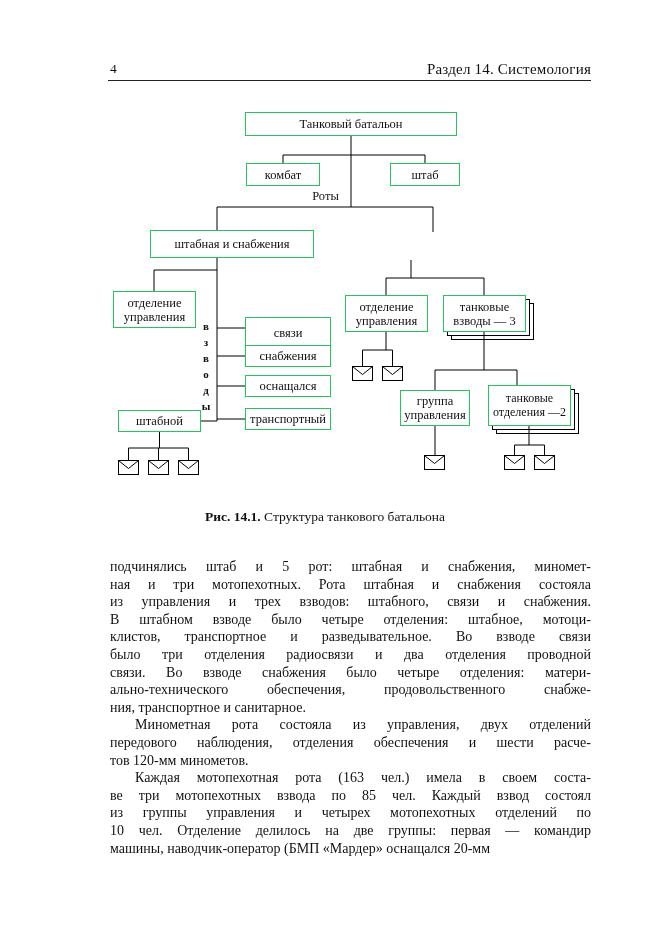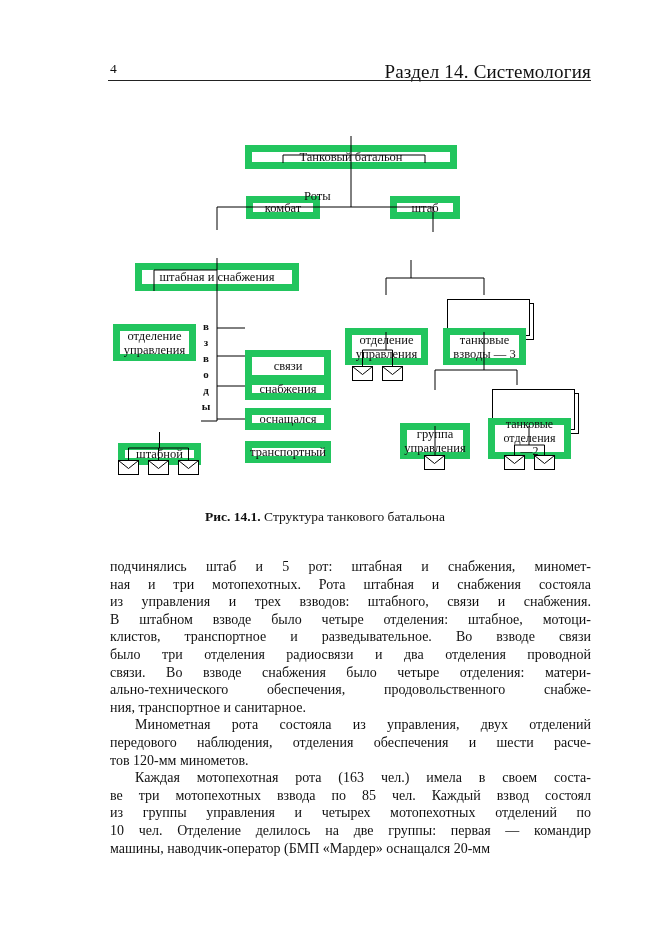--- a/index.html
+++ b/index.html
@@ -3,36 +3,36 @@
 <meta charset="utf-8">
 <style>
   *{margin:0;padding:0;box-sizing:border-box}
   html,body{background:#fff}
   body{
     width:650px;height:936px;position:relative;overflow:hidden;
     font-family:"Liberation Serif","DejaVu Serif",serif;color:#111;
   }
   
   .hdr-num{position:absolute;left:110px;top:61px;font-size:13.5px}
-  .hdr-title{position:absolute;right:59px;top:61px;font-size:19px;letter-spacing:.2px}
+  .hdr-title{position:absolute;right:59px;top:61px;font-size:15px;letter-spacing:.2px}
   .rule{position:absolute;left:108px;top:80px;width:483px;height:1px;background:#222}
 
   
   .diagram{position:absolute;left:0;top:0;width:650px;height:530px}
   .nbox{
-    position:absolute;border:7px solid #22c55e;background:#fff;
+    position:absolute;border:1px solid #22c55e;background:#fff;
     display:flex;align-items:center;justify-content:center;text-align:center;
-    font-size:12.5px;line-height:1.12;padding:1px 3px;margin-top:33px;
+    font-size:12.5px;line-height:1.12;padding:1px 3px;
   }
   .stack{position:absolute}
   .stack .sh{position:absolute;width:100%;height:100%;border:1px solid #000;background:#fff}
   .stack .s1{left:4px;top:4px}
   .stack .s2{left:8px;top:8px}
   .stack .main{left:0;top:0;width:100%;height:100%}
-  .roty{position:absolute;left:304px;top:189px;width:43px;text-align:left;font-size:12.5px}
+  .roty{position:absolute;left:304px;top:189px;width:43px;text-align:center;font-size:12.5px}
   .vword{
     position:absolute;left:200px;top:320px;height:114px;
     writing-mode:vertical-rl;text-orientation:upright;
     font-size:11px;letter-spacing:4px;font-weight:bold;
   }
   .env{position:absolute;width:21px;height:15px}
   .env svg{display:block}
   .env rect{fill:#fff;stroke:#000}
   .env path{fill:none;stroke:#000}
   .connectors{position:absolute;left:0;top:0;pointer-events:none}
@@ -57,21 +57,21 @@
 <div class="diagram">
 
   <div class="nbox" style="left:245px;top:112px;width:212px;height:24px">Танковый батальон</div>
 
   <div class="nbox" style="left:246px;top:163px;width:74px;height:23px">комбат</div>
 
   <div class="nbox" style="left:390px;top:163px;width:70px;height:23px">штаб</div>
 
   <div class="roty">Роты</div>
 
-  <div class="nbox" style="left:135px;top:230px;width:164px;height:28px">штабная и снабжения</div>
+  <div class="nbox" style="left:150px;top:230px;width:164px;height:28px">штабная и снабжения</div>
 
 
   <div class="nbox" style="left:113px;top:291px;width:83px;height:37px">отделение управления</div>
 
   <div class="vword">взводы</div>
 
   <div class="nbox" style="left:245px;top:317px;width:86px;height:32px">связи</div>
   <div class="nbox" style="left:245px;top:345px;width:86px;height:22px">снабжения</div>
   <div class="nbox" style="left:245px;top:375px;width:86px;height:22px">оснащался</div>
   <div class="nbox" style="left:245px;top:408px;width:86px;height:22px">транспортный</div>

